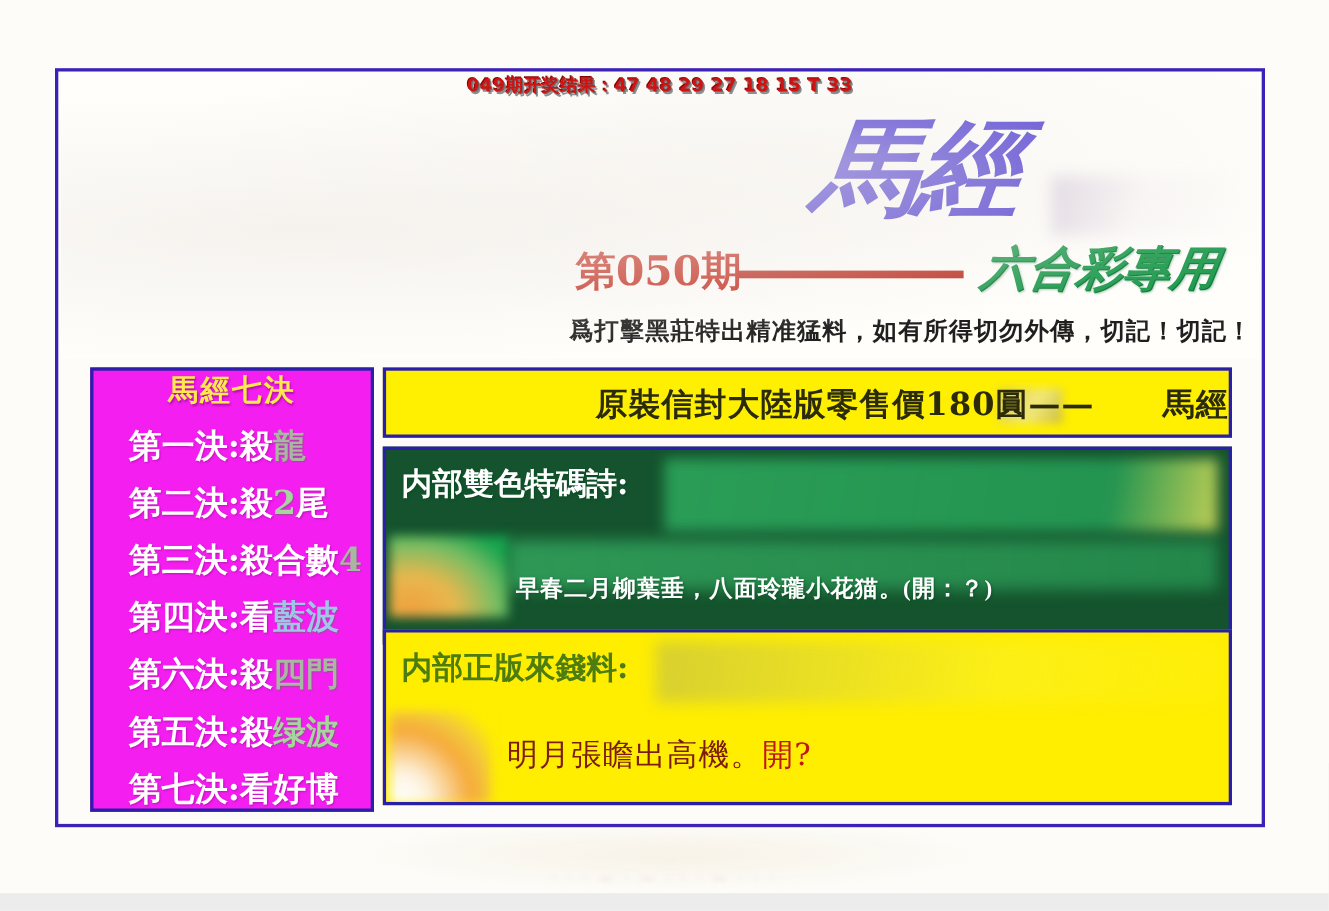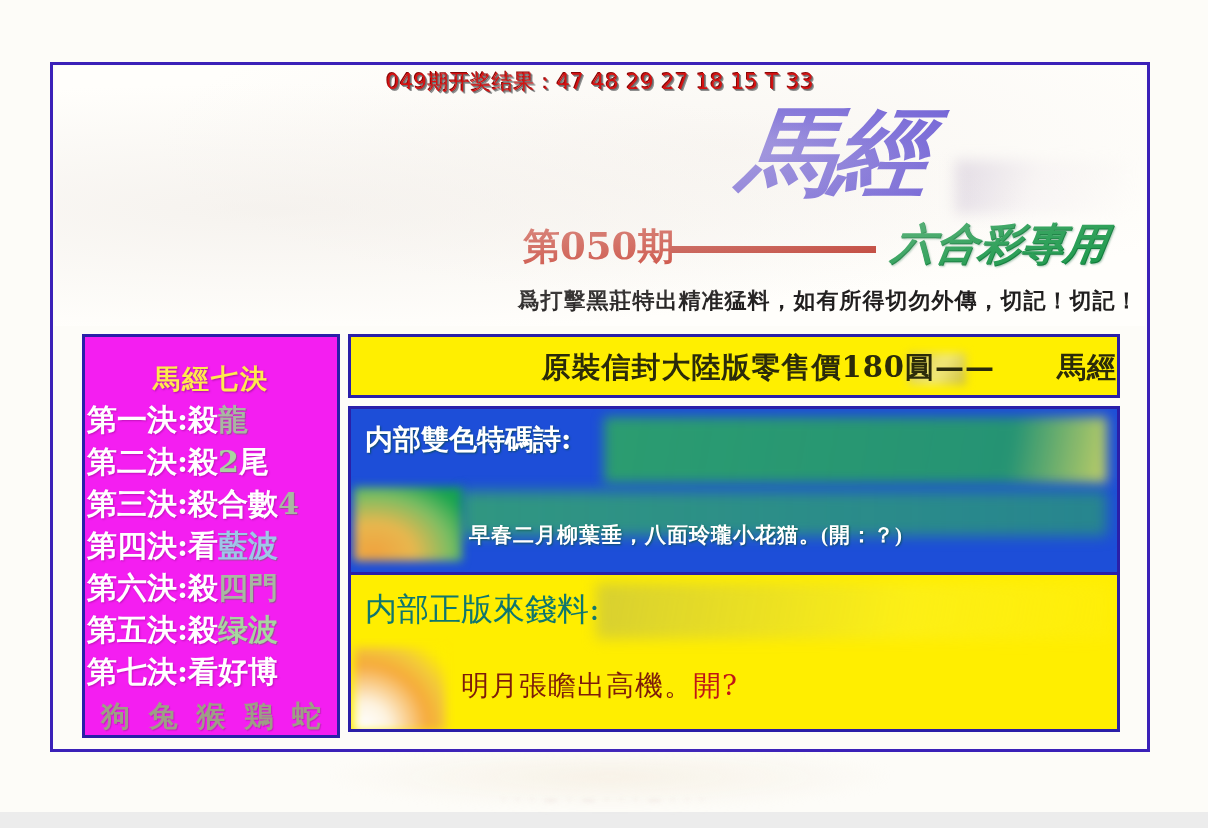--- a/index.html
+++ b/index.html
@@ -55,22 +55,22 @@
       radial-gradient(ellipse at 62% 30%, rgba(244,240,235,.5), rgba(255,255,255,0) 60%);
     pointer-events:none;
   }
 
   #result-line {
     position: absolute;
     left: 0; right: 0;
     top: 2px;
     text-align: center;
     font-family: "DejaVu Sans", "Liberation Sans", sans-serif;
-    font-weight: normal;
-    font-size: 21px;
+    font-weight: bold;
+    font-size: 16px;
     letter-spacing: .5px;
     color: #d41111;
     text-shadow:
        1px 1px 0 #6b6b6b,
        2px 2px 0 #8f8f8f,
       -1px -1px 0 #8a0505;
     white-space: nowrap;
     z-index: 6;
   }
 
@@ -183,32 +183,32 @@
     position: absolute;
     left: 0; top: 0;
     width: 258px;
     height: 404px;
     background: #f41ef1;
     border: 3px solid #2a1fa8;
     box-sizing: border-box;
     overflow: hidden;
   }
   #sidebar-title {
-    margin-top: 24px;
+    margin-top: 0;
     text-align: center;
     font-family: "DejaVu Serif", "Liberation Serif", serif;
     font-weight: bold;
     font-size: 27px;
     color: #ffe94d;
     text-shadow: 1px 1px 2px rgba(120,0,110,.55);
     letter-spacing: 2px;
   }
   .dec-row {
-    padding-left: 2px;
-    margin-top: 3px;
+    padding-left: 32px;
+    margin-top: 13px;
     font-family: "DejaVu Serif", "Liberation Serif", serif;
     font-weight: bold;
     font-size: 30px;
     line-height: 39px;
     color: #ffffff;
     text-shadow: 1px 1px 2px rgba(130,0,120,.45);
     white-space: nowrap;
   }
   .dec-hl {
     color: #b4c8a8;
@@ -273,21 +273,21 @@
     width: 58px;
     height: 32px;
     background: linear-gradient(120deg, #d9cc44, #f2e879 55%, #cbbd3e);
     filter: blur(4px);
   }
 
   
   #panel-poem {
     top: 72px;
     height: 180px;
-    background: #1d4ed8;
+    background: #14532d;
   }
   #poem-label {
     position: absolute;
     left: 14px;
     top: 12px;
     font-family: "DejaVu Serif", "Liberation Serif", serif;
     font-weight: bold;
     font-size: 28px;
     color: #ffffff;
     text-shadow: 1px 1px 2px rgba(0,70,30,.6);
@@ -337,23 +337,23 @@
   #panel-money {
     top: 238px;
     height: 160px;
     background: #ffee00;
   }
   #money-label {
     position: absolute;
     left: 14px;
     top: 13px;
     font-family: "DejaVu Serif", "Liberation Serif", serif;
-    font-weight: normal;
-    font-size: 32px;
-    color: #0f766e;
+    font-weight: bold;
+    font-size: 28px;
+    color: #4d7c0f;
     white-space: nowrap;
   }
   #money-blur-bar {
     position: absolute;
     left: 245px;
     top: 8px;
     width: 516px;
     height: 56px;
     background: linear-gradient(100deg, rgba(206,200,60,.8), rgba(250,240,40,.55) 60%, rgba(255,240,20,.35));
     filter: blur(7px);

